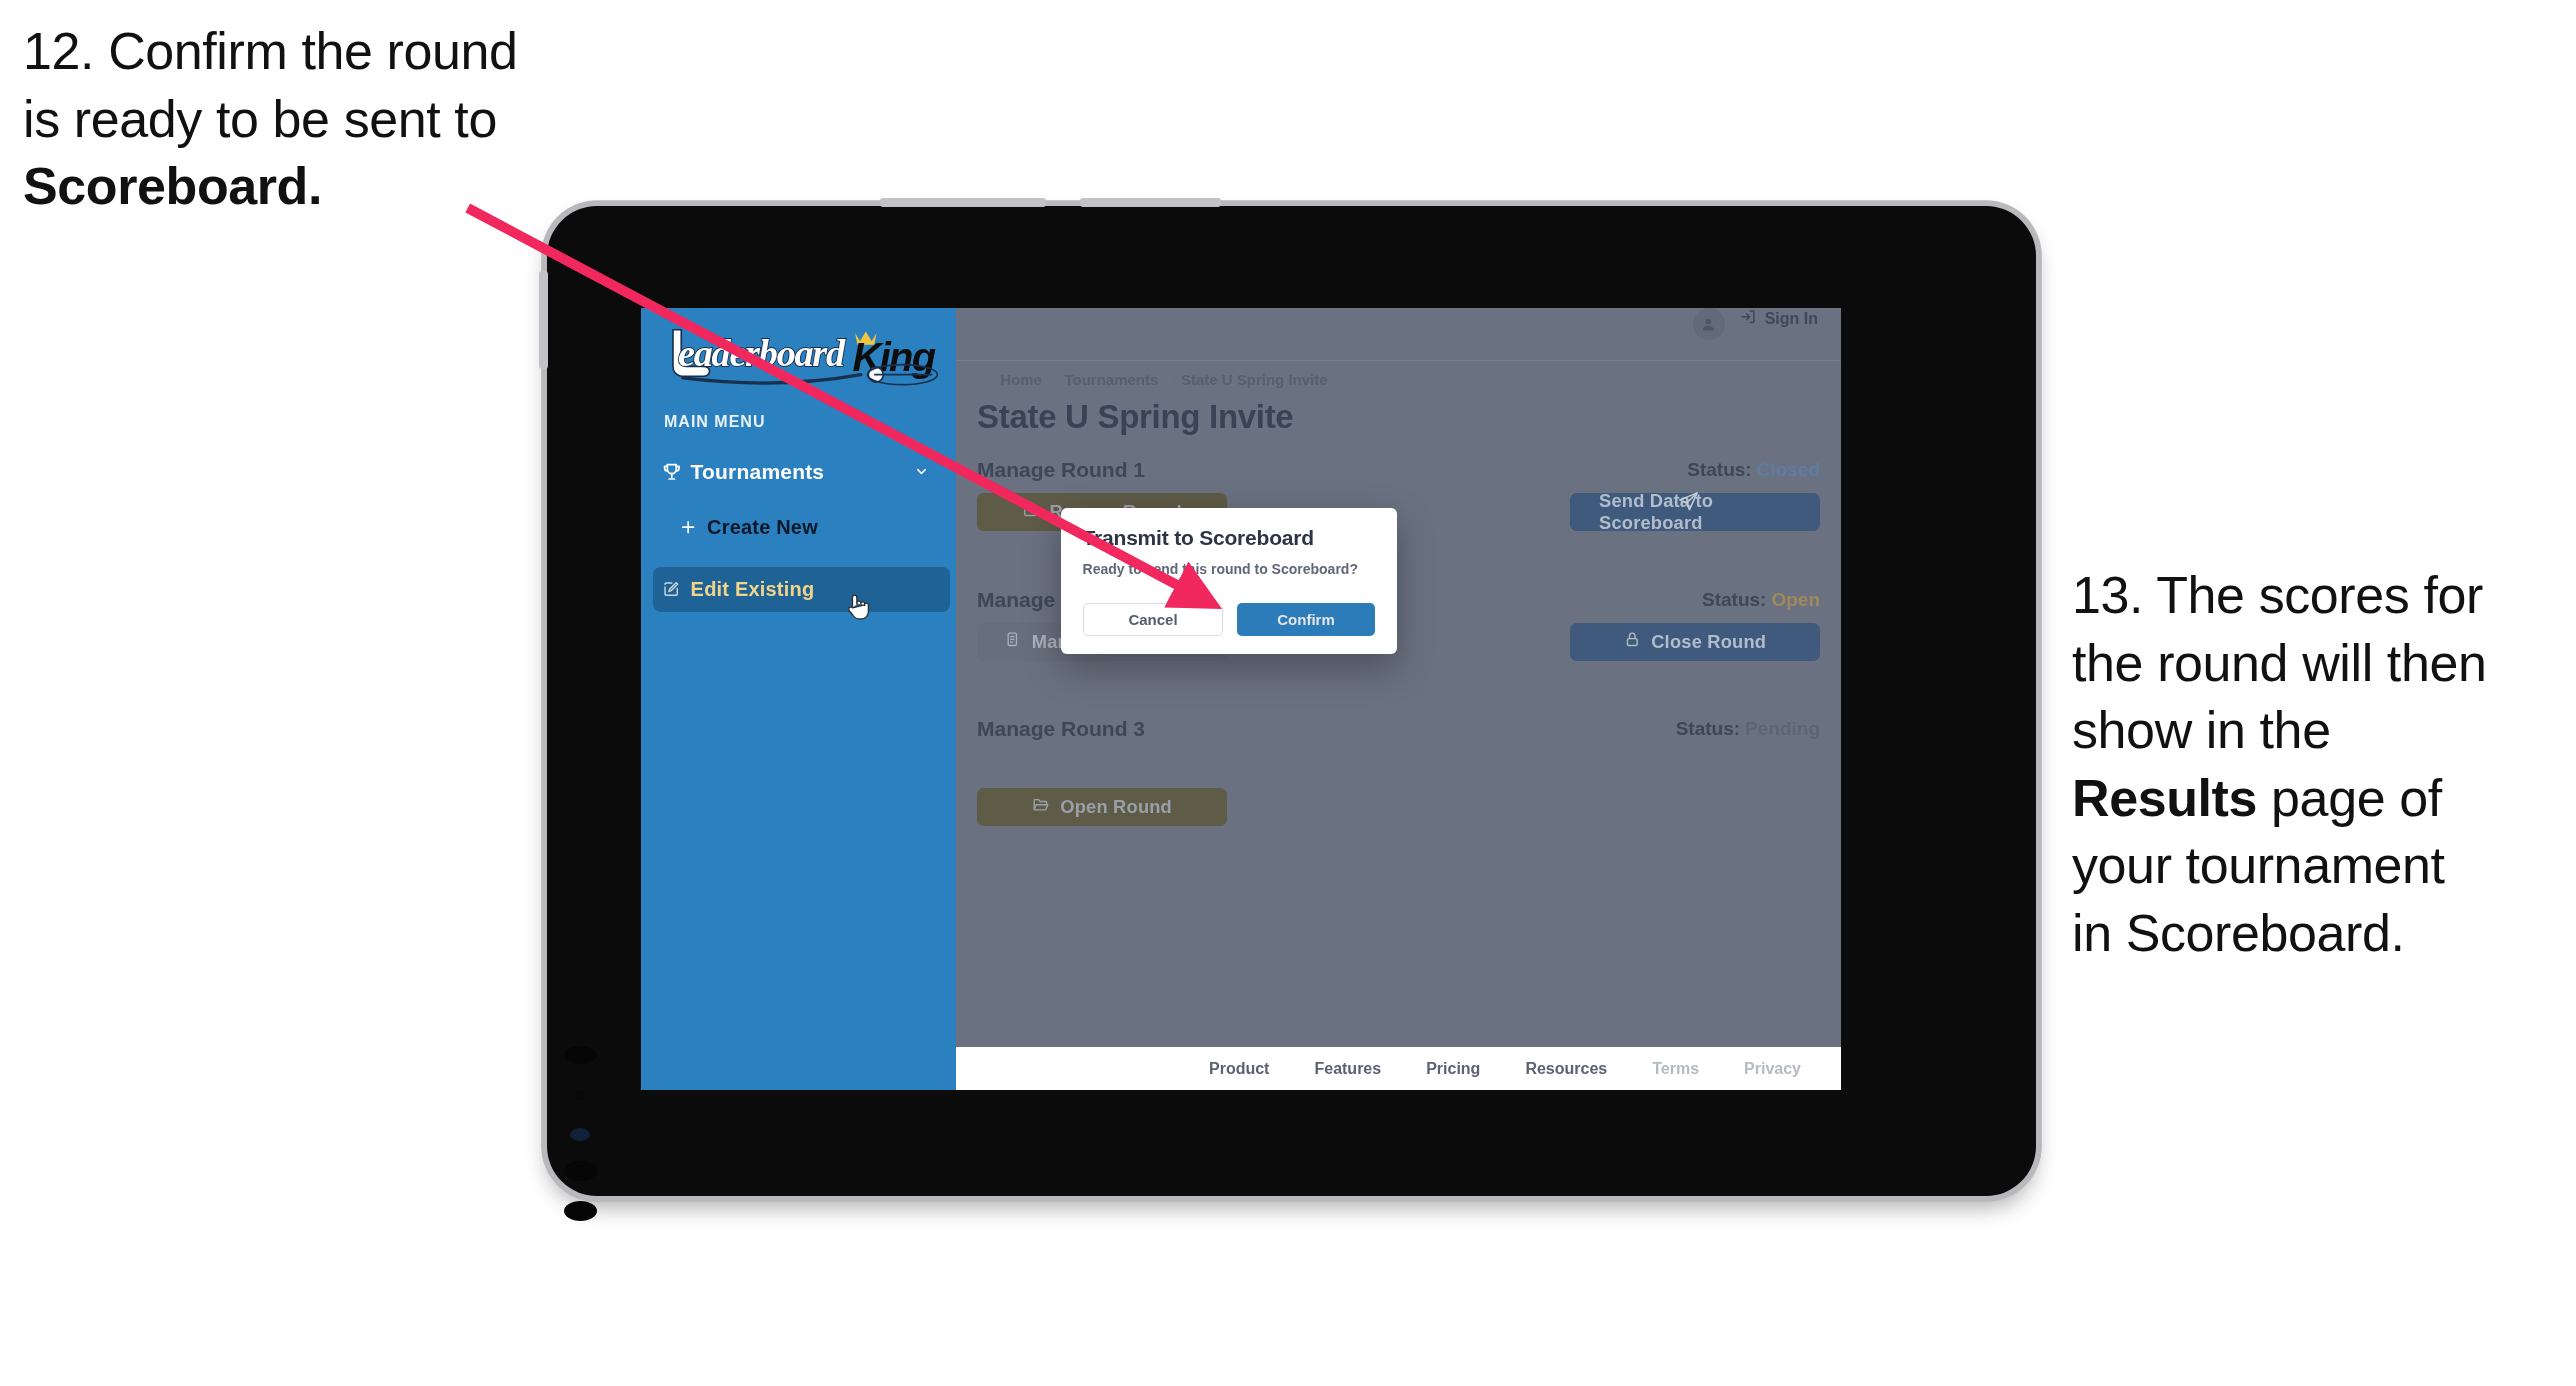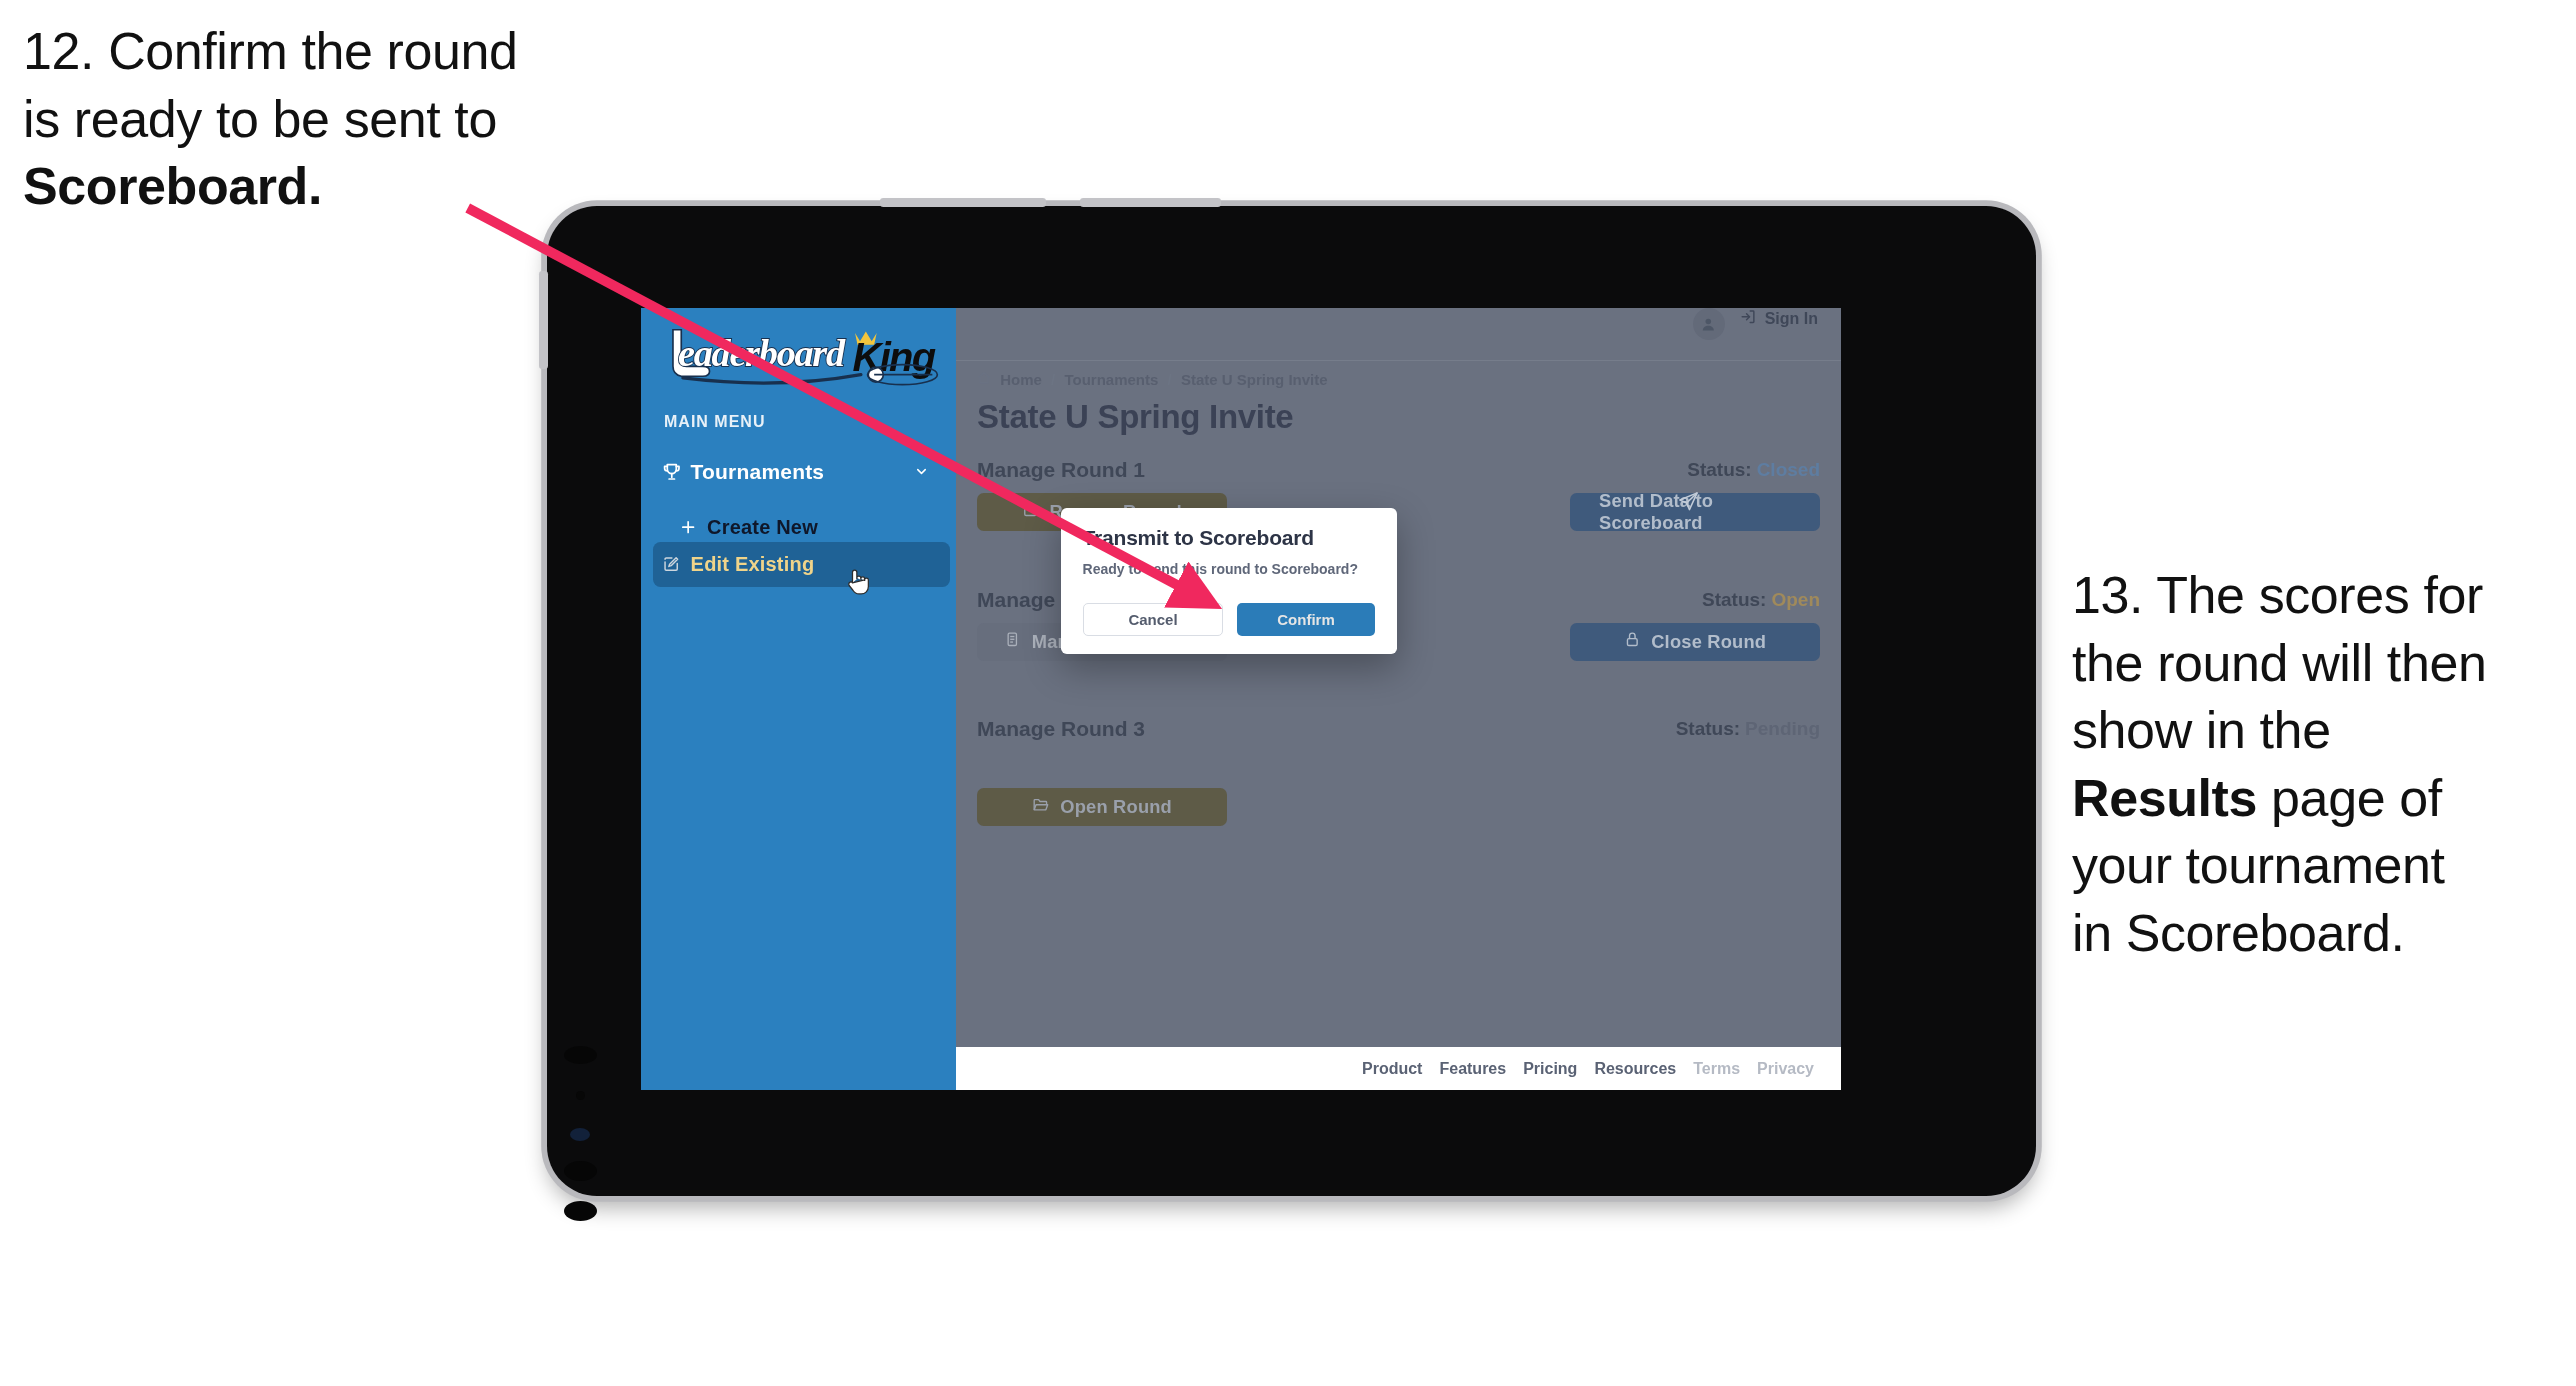--- a/index.html
+++ b/index.html
@@ -78,21 +78,21 @@
     display:flex;align-items:center;border-radius:7.5px;
   }
   .nav-item .ico{width:38px;display:flex;align-items:center;justify-content:center;}
   .nav-item .lbl{font-size:21px;font-weight:700;letter-spacing:0.2px;}
   #nav-tournaments{top:143px;color:#ffffff;}
   #nav-tournaments .lbl{color:#ffffff;}
   #nav-tournaments .chev{position:absolute;right:15px;top:13.3px;}
   #nav-create{top:198px;left:28px;width:275px;color:#ffffff;}
   #nav-create .lbl{color:#0f172a;font-size:20px;}
   #nav-edit{
-    top:234px;left:11.6px;width:297px;height:45px;
+    top:259px;left:11.6px;width:297px;height:45px;
     background:#1f6296;border-radius:7.5px;
   }
   #nav-edit .lbl{color:#f0d48a;font-size:20px;}
   #cursor-hand{position:absolute;left:192px;top:24px;}
 
   
   #main{
     position:absolute;left:315px;top:0;width:885px;height:782px;
     background:#6a7180;
   }
@@ -143,21 +143,21 @@
   .btn-left{left:21px;width:250px;}
   .btn-right{right:21px;width:250px;}
   .btn-olive{background:#5e5b47;color:#9aa0ab;}
   .btn-ghost{background:#676e7d;color:#aab0ba;}
   .btn-navy{background:#3f5a7c;color:#b2bdcb;}
 
   
   #footer{
     position:absolute;left:315px;bottom:0;width:885px;height:43px;
     background:#ffffff;display:flex;align-items:center;justify-content:flex-end;
-    gap:17px;padding-right:27px;box-sizing:border-box;
+    gap:45px;padding-right:40px;box-sizing:border-box;
   }
   #footer .flink{color:#5a6274;font-size:16px;font-weight:600;}
   #footer .flink.muted{color:#b5bac4;}
 
   
   #modal{
     position:absolute;left:420px;top:200px;
     width:336px;height:146px;
     background:#ffffff;border-radius:5.8px;
     box-shadow:0 13.3px 37px rgba(0,0,0,.30);

